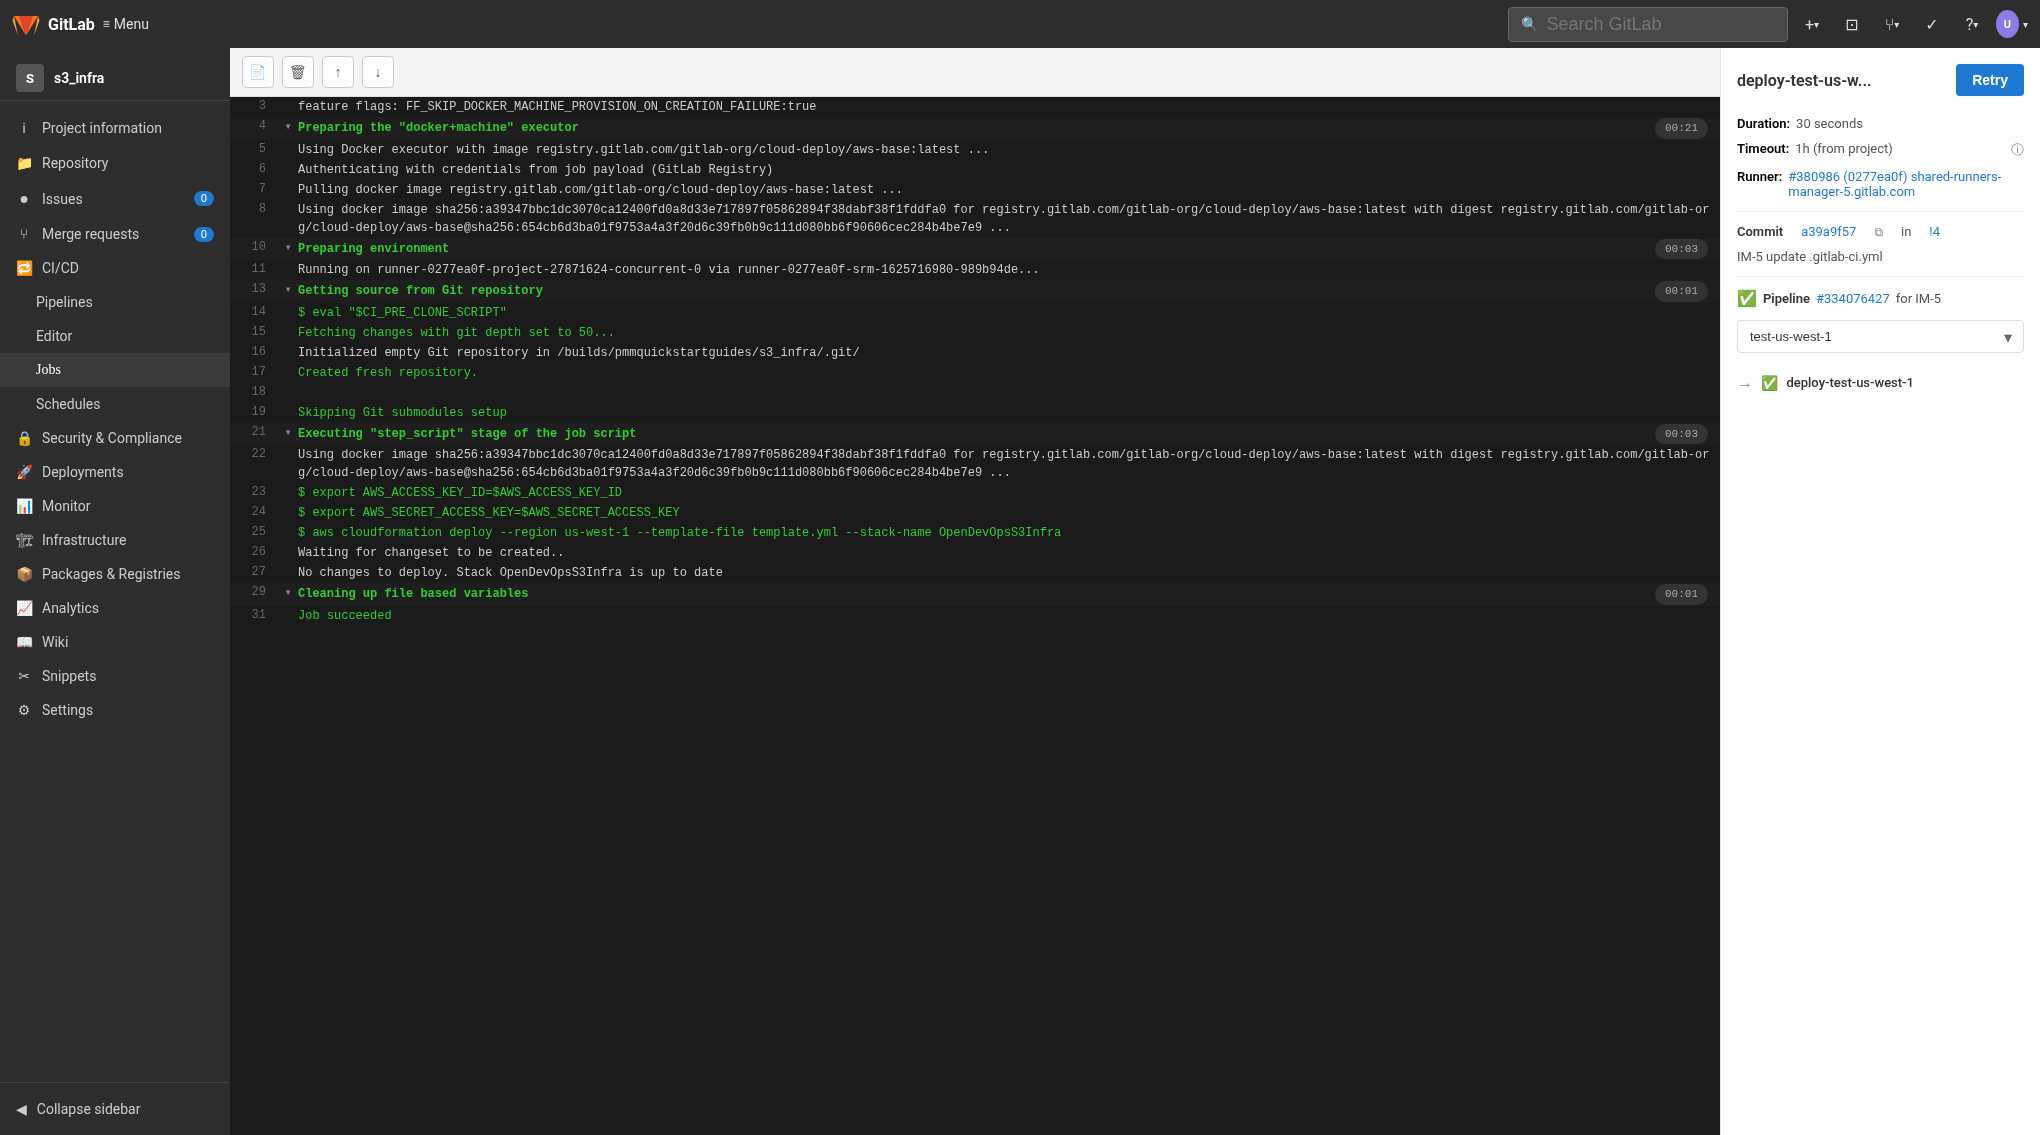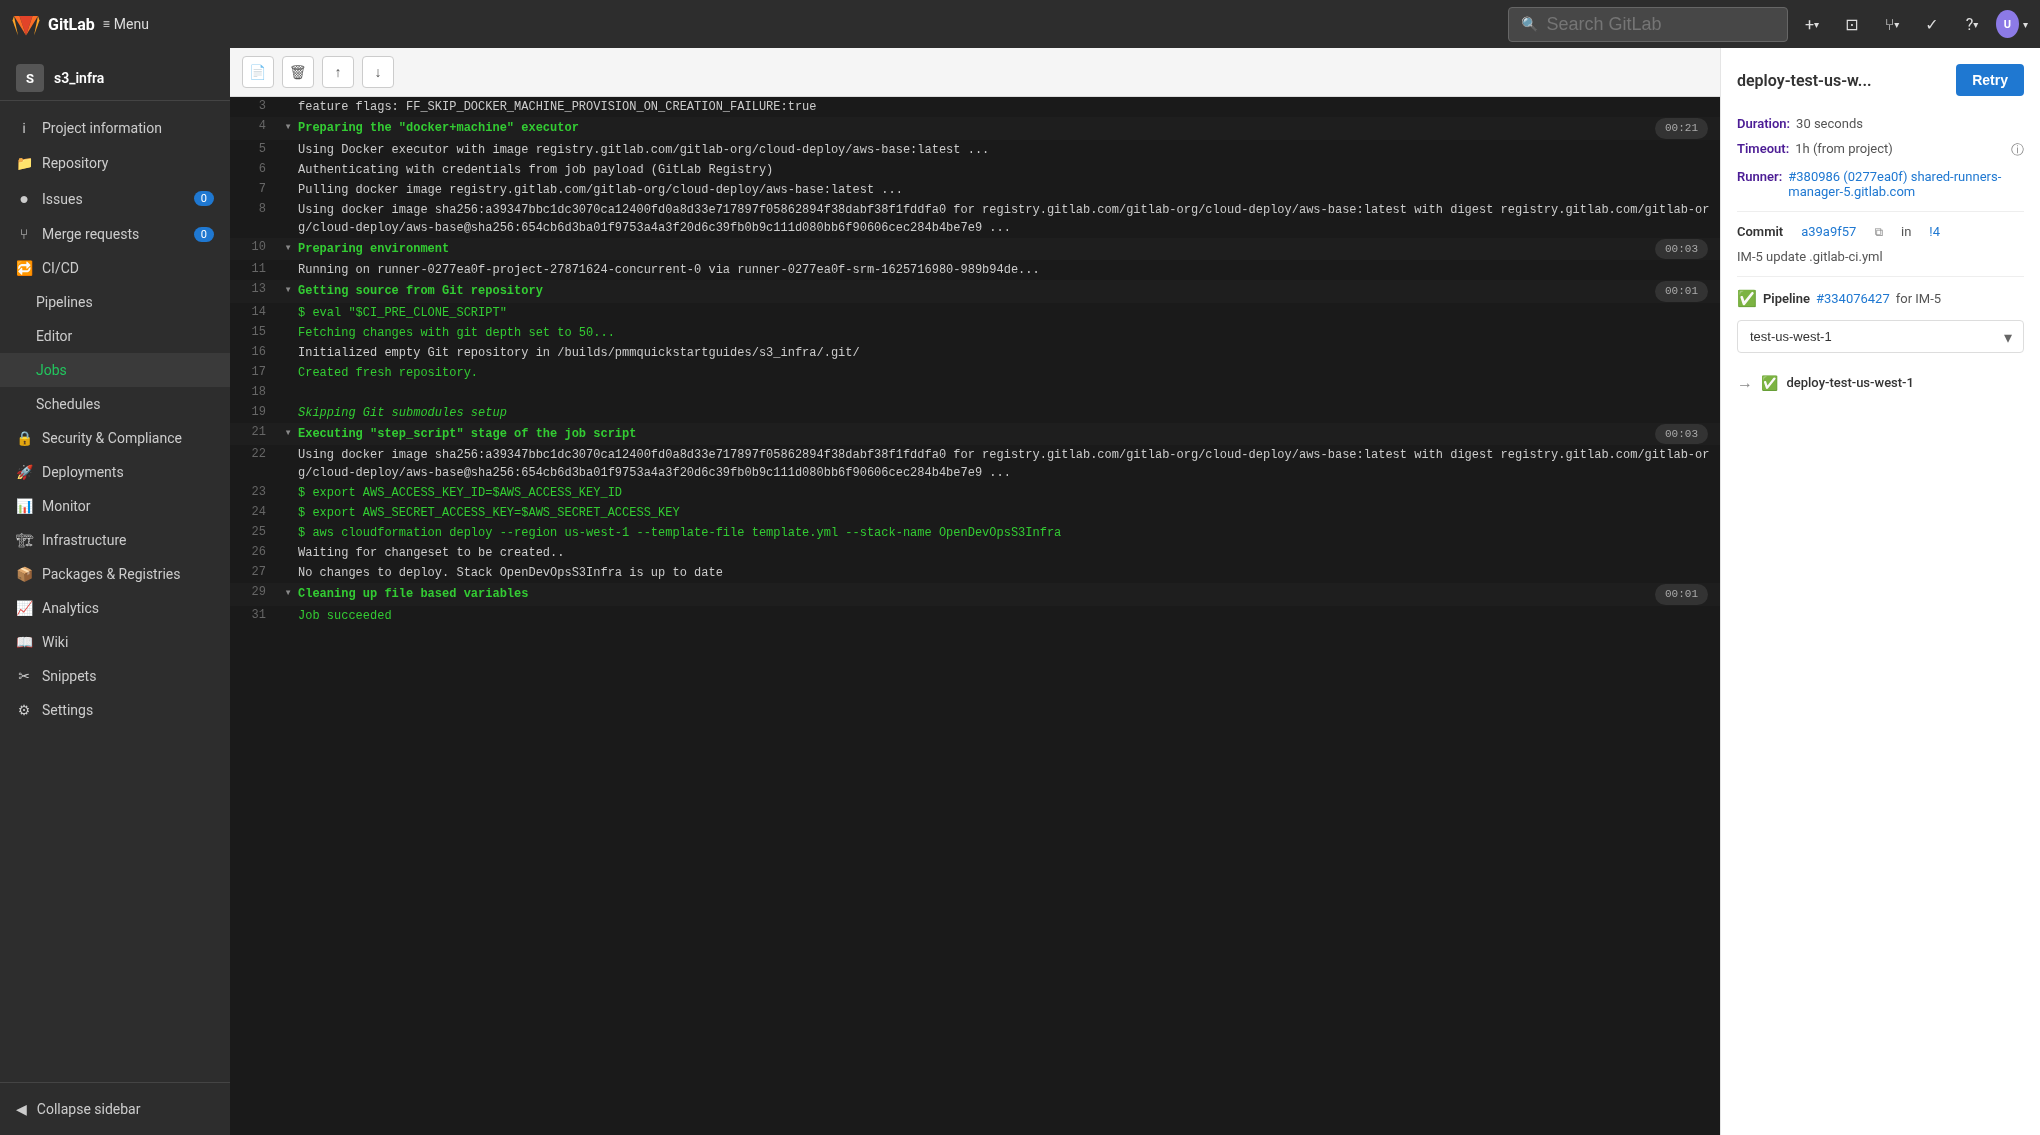--- a/index.html
+++ b/index.html
@@ -131,21 +131,21 @@
     .sidebar-item {
       display: flex;
       align-items: center;
       gap: 10px;
       padding: 9px 16px;
       color: #ccc;
       font-size: 14px;
       cursor: pointer;
       position: relative;
     }
-    .sidebar-item.active { background: #3a3a3a; color: #22c55e; }
+    .sidebar-item.active { background: #3a3a3a; color: #ffffff; font-family: Liberation Serif, serif; }
     .sidebar-item-icon { width: 16px; text-align: center; font-size: 14px; flex-shrink: 0; }
     .sidebar-item-label { flex: 1; }
     .sidebar-badge {
       background: #1f78d1;
       color: #fff;
       border-radius: 10px;
       padding: 1px 7px;
       font-size: 11px;
       min-width: 20px;
       text-align: center;
@@ -299,21 +299,21 @@
     .info-row {
       display: flex;
       align-items: flex-start;
       gap: 6px;
       margin-bottom: 10px;
       font-size: 13px;
       color: #555;
     }
     .info-label {
       font-weight: 600;
-      color: #4c1d95;
+      color: #000000;
       white-space: nowrap;
     }
     .info-value { color: #555; }
     .info-link { color: #1f78d1; text-decoration: none; }
     .commit-info {
       display: flex;
       align-items: center;
       gap: 18px;
       margin-bottom: 10px;
       font-size: 13px;
@@ -606,21 +606,21 @@
             <span class="log-line-toggle"></span>
             <span class="log-line-content" style="color: rgb(51, 204, 51);">Created fresh repository.</span>
           </div>
           <div class="log-line">
             <span class="log-line-num">18</span>
             <span class="log-line-toggle"></span>
           </div>
           <div class="log-line">
             <span class="log-line-num">19</span>
             <span class="log-line-toggle"></span>
-            <span class="log-line-content" style="color: rgb(51, 204, 51); font-style: italic;">Skipping Git submodules setup</span>
+            <span class="log-line-content" style="color: rgb(51, 204, 51);">Skipping Git submodules setup</span>
           </div>
           <div class="log-line log-section-row">
             <span class="log-line-num">21</span>
             <span class="log-line-toggle">▾</span>
             <span class="log-line-content"><span class="log-section-header"><span class="log-section-title">Executing "step_script" stage of the job script</span><span class="log-section-duration">00:03</span></span></span>
           </div>
           <div class="log-line">
             <span class="log-line-num">22</span>
             <span class="log-line-toggle"></span>
             <span class="log-line-content" style="color: rgb(204, 204, 204);">Using docker image sha256:a39347bbc1dc3070ca12400fd0a8d33e717897f05862894f38dabf38f1fddfa0 for registry.gitlab.com/gitlab-org/cloud-deploy/aws-base:latest with digest registry.gitlab.com/gitlab-org/cloud-deploy/aws-base@sha256:654cb6d3ba01f9753a4a3f20d6c39fb0b9c111d080bb6f90606cec284b4be7e9 ...</span>

